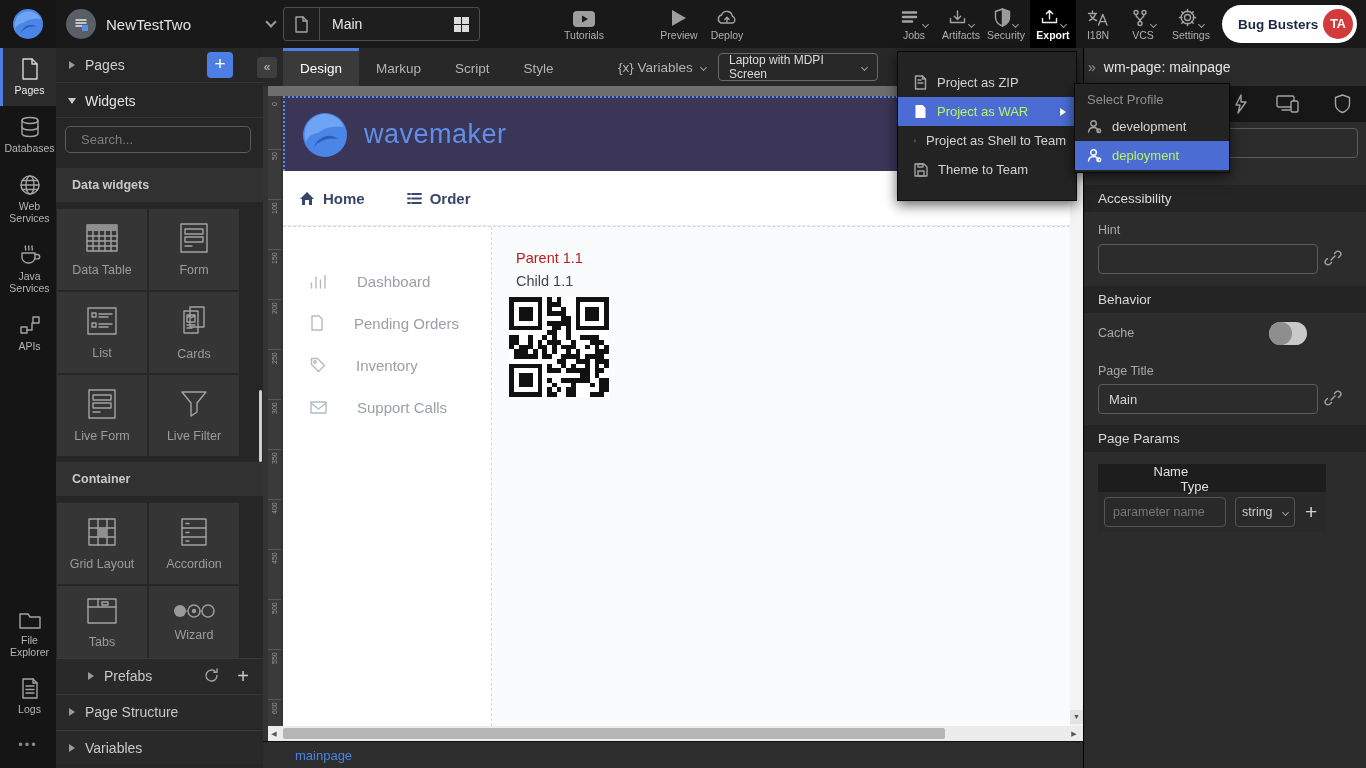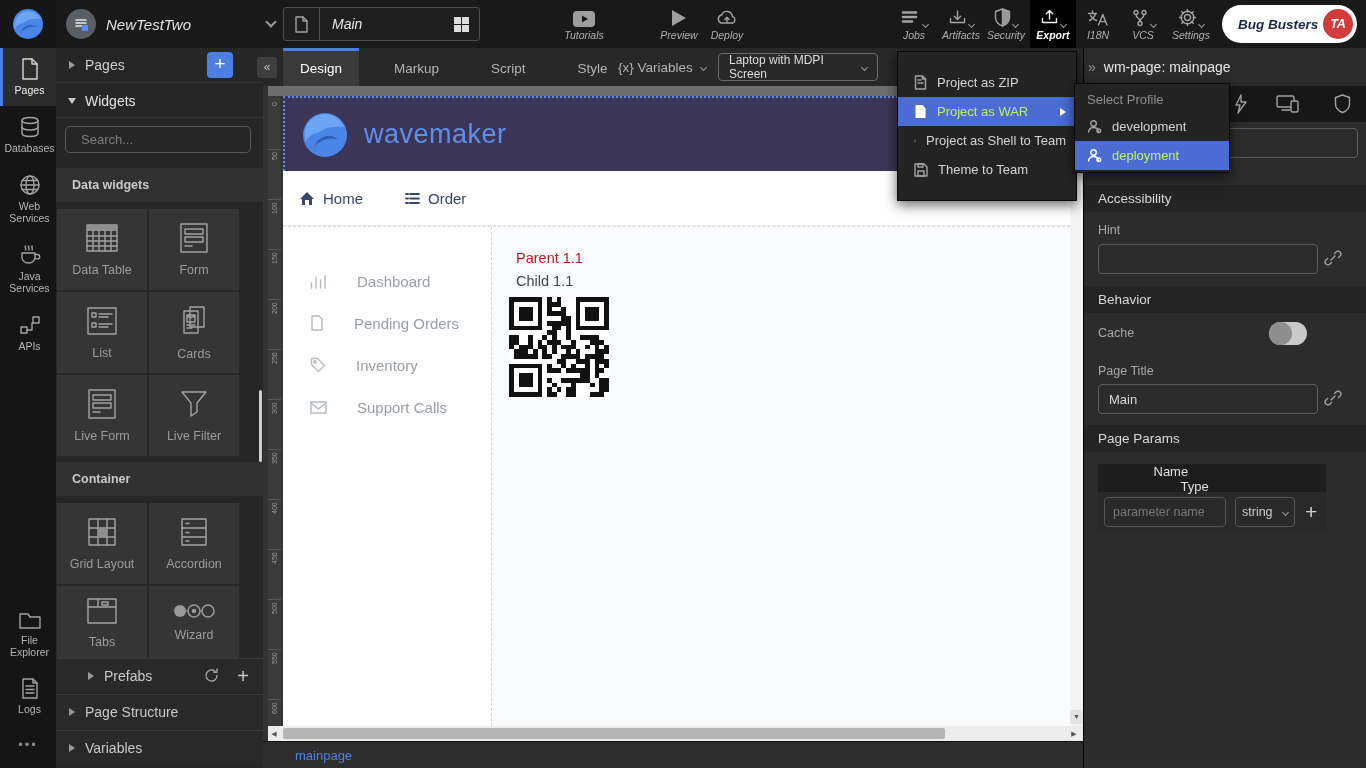--- a/index.html
+++ b/index.html
@@ -2,21 +2,21 @@
 <html><head>
 <meta charset="utf-8">
 <style>
   * { margin:0; padding:0; box-sizing:border-box; }
   html,body { background:#101010; }
   .screen { position:relative; width:1366px; height:768px; overflow:hidden;
             font-family:"Liberation Sans", sans-serif; background:#262626; color:#ccc; }
   svg.ic { stroke:#a3a3a3; fill:none; stroke-width:1.4; stroke-linecap:round; stroke-linejoin:round; display:block; }
 
   
-  .topbar { position:absolute; left:0; top:0; width:1366px; height:48px; background:#191919; z-index:20;font-style:italic; }
+  .topbar { position:absolute; left:0; top:0; width:1366px; height:48px; background:#191919; z-index:20; }
   .logo-box { position:absolute; left:0; top:0; width:56px; height:48px; background:#161616; display:flex; align-items:center; justify-content:center; }
   .proj { position:absolute; left:66px; top:0; height:48px; display:flex; align-items:center; gap:10px; cursor:pointer; }
   .proj-avatar { width:30px; height:30px; border-radius:50%; background:#5a5f66; position:relative; display:flex; align-items:center; justify-content:center; }
   .proj-name { font-size:15px; color:#e2e2e2; }
   .chev { width:8px; height:8px; border-right:2px solid #9a9a9a; border-bottom:2px solid #9a9a9a; transform:rotate(45deg); display:inline-block; }
   .chev.sm { width:5px; height:5px; border-width:1.5px; }
   .proj .chev { margin-left:66px; margin-top:-4px; }
   .page-sel { position:absolute; left:283px; top:7px; width:197px; height:34px; border:1px solid #4d4d4d; border-radius:3px; background:#1e1e1e; display:flex; align-items:center; cursor:pointer; }
   .ps-icon { width:36px; height:100%; display:flex; align-items:center; justify-content:center; border-right:1px solid #4d4d4d; }
   .ps-label { flex:1; padding-left:12px; font-size:14px; color:#e8e8e8; }
@@ -26,21 +26,21 @@
   .tb-action .lbl { font-size:10.5px; color:#b0b0b0; white-space:nowrap; }
   .tb-action .irow { display:flex; align-items:flex-end; gap:2px; height:20px; }
   .tb-action.active { background:#000; }
   .tb-action.active .lbl { color:#fff; font-weight:bold; }
   .pill { position:absolute; left:1222px; top:5px; width:135px; height:38px; background:#fff; border-radius:19px; display:flex; align-items:center; justify-content:space-between; padding:0 4px 0 16px; cursor:pointer; }
   .pill .pname { font-size:13.5px; font-weight:bold; color:#1c2742; }
   .pill .pav { width:30px; height:30px; border-radius:50%; background:#d33a3a; color:#fff; font-size:12.5px; font-weight:bold; display:flex; align-items:center; justify-content:center; }
 
   
   .subbar { position:absolute; left:263px; top:48px; width:820px; height:38px; background:#282828; z-index:5; }
-  .tabs { position:absolute; left:20px; top:0; height:38px; display:flex;gap:18px; }
+  .tabs { position:absolute; left:20px; top:0; height:38px; display:flex; }
   .tab { height:38px; padding:0 17px; display:flex; align-items:center; font-size:13.5px; color:#b3b3b3; border-top:3px solid transparent; cursor:pointer; }
   .tab.active { background:#3a3a3a; border-top:3px solid #4d7fe3; color:#fff; }
   .vars-dd { position:absolute; left:355px; top:0; height:38px; display:flex; align-items:center; gap:8px; font-size:13.5px; color:#b3b3b3; cursor:pointer; }
   .device-dd { position:absolute; left:455px; top:5px; width:160px; height:28px; border:1px solid #6a6a6a; border-radius:4px; display:flex; align-items:center; justify-content:space-between; padding:0 10px; font-size:12px; color:#ddd; cursor:pointer; }
   .kebab { position:absolute; left:628px; top:8px; font-size:17px; color:#8f8f8f; letter-spacing:0; cursor:pointer; line-height:22px; }
 
   
   .rp-header { position:absolute; left:1083px; top:48px; width:283px; height:38px; background:#2b2b2b; display:flex; align-items:center; z-index:5; border-left:1px solid #000; }
   .rp-header .dbl { color:#9a9a9a; font-size:14px; margin:0 8px 0 4px; cursor:pointer; }
   .rp-header .ttl { font-size:14px; color:#e6e6e6; }
@@ -76,21 +76,21 @@
 
   
   .canvas { position:absolute; left:263px; top:86px; width:820px; height:682px; background:#333; }
   .h-ruler { position:absolute; left:5px; top:0; width:815px; height:10px; background:#6e6e6e; }
   .v-ruler { position:absolute; left:5px; top:10px; width:13px; height:630px; background:#3a3a3a; overflow:hidden; }
   .ruler-mark { position:absolute; left:0; width:13px; height:50px; border-top:1px solid #585858; font-size:7px; color:#9a9a9a; writing-mode:vertical-rl; transform:rotate(180deg); display:flex; align-items:center; justify-content:flex-end; padding-bottom:2px; }
   .page { position:absolute; left:20px; top:10px; width:787px; height:630px; background:#fff; overflow:hidden; }
   .pg-header { position:absolute; left:0; top:0; width:787px; height:75px; background:#3b3557; border:2px dotted #5b8def; border-bottom:none; display:flex; align-items:center; }
   .brand { font-size:27px; color:#5f8fe8; margin-left:14px; letter-spacing:0.5px; }
   .pg-nav { position:absolute; left:0; top:75px; width:787px; height:55px; background:#fff; border-bottom:1px solid #ededed; display:flex; align-items:center; gap:42px; padding-left:16px; }
-  .nav-item { display:flex; align-items:center; gap:8px; font-size:15px; color:#39466b; cursor:pointer; }
+  .nav-item { display:flex; align-items:center; gap:8px; font-size:15px; color:#39466b; cursor:pointer;font-weight:bold; }
   .pg-body { position:absolute; left:0; top:130px; width:787px; height:500px; border-top:1px dashed #d5d5d5; }
   .pg-menu { position:absolute; left:0; top:0; width:209px; height:100%; background:#fff; border-right:1px dashed #d5d5d5; padding-top:33px; }
   .menu-it { height:42px; display:flex; align-items:center; gap:30px; padding-left:27px; font-size:15px; color:#9aa0a6; cursor:pointer; }
   .pg-content { position:absolute; left:210px; top:0; right:0; height:100%; background:#fafbfd; }
   .lbl-parent { position:absolute; left:23px; top:23px; font-size:14.5px; color:#b91c1c; }
   .lbl-child { position:absolute; left:23px; top:46px; font-size:14.5px; color:#40464d; }
   .qr { position:absolute; left:16px; top:70px; width:100px; height:100px; background:#fff; }
   .v-scroll { position:absolute; left:807px; top:10px; width:13px; height:630px; background:#f3f3f3; }
   .v-scroll .sd { position:absolute; bottom:2px; left:0; width:13px; height:14px; background:#e3e3e3; color:#555; font-size:7px; text-align:center; line-height:14px; cursor:pointer; }
   .h-scroll { position:absolute; left:5px; top:640px; width:815px; height:15px; background:#ececec; }

